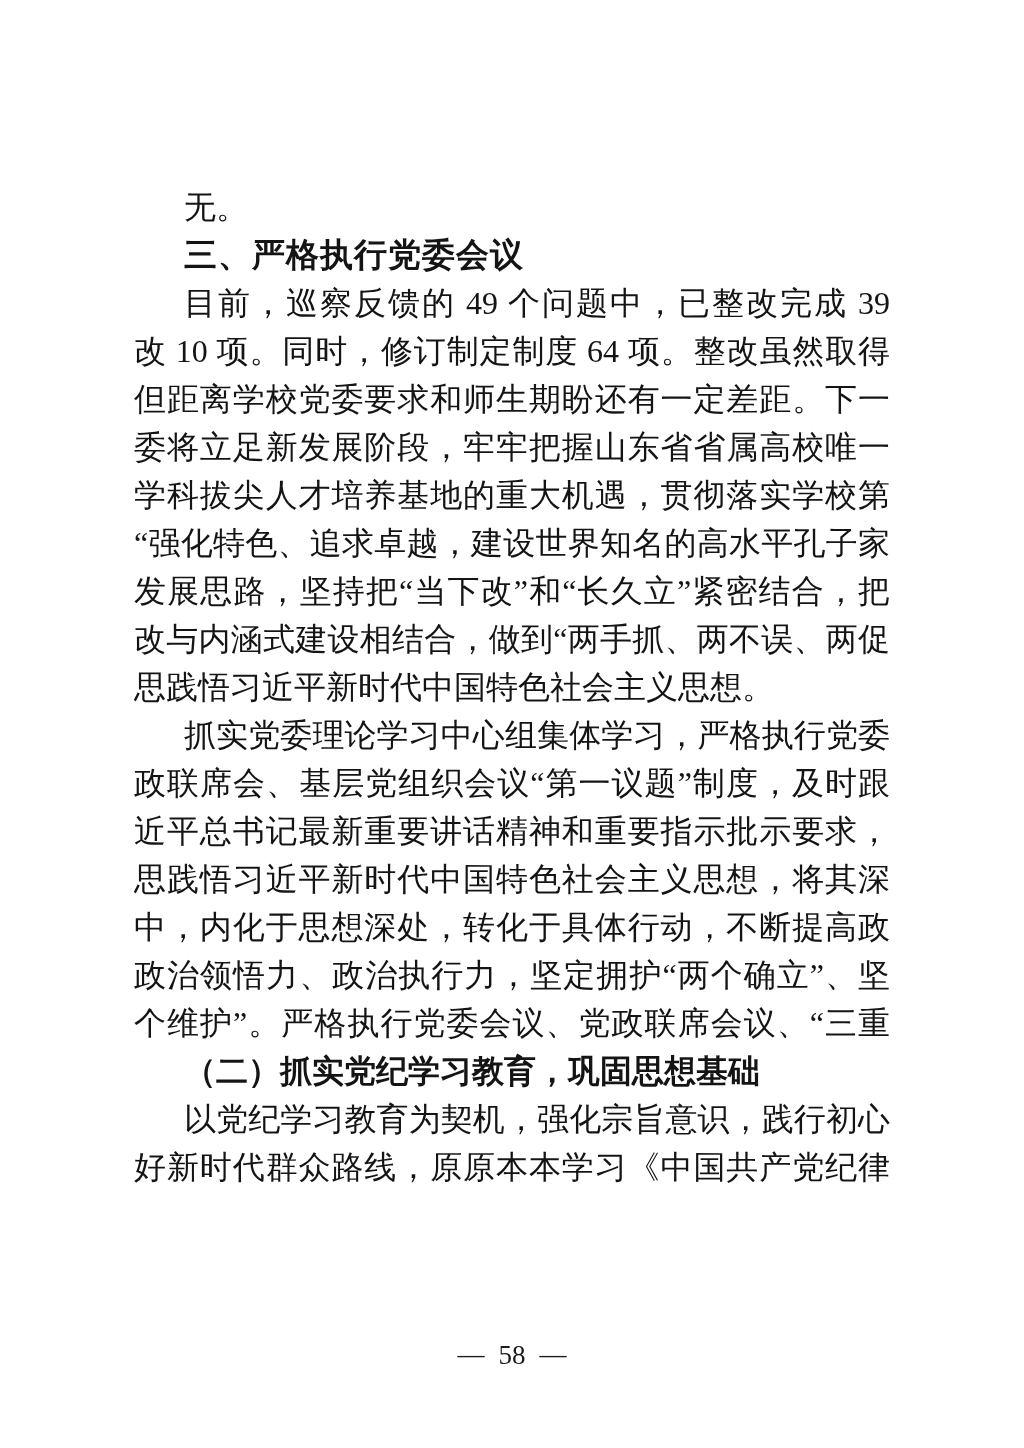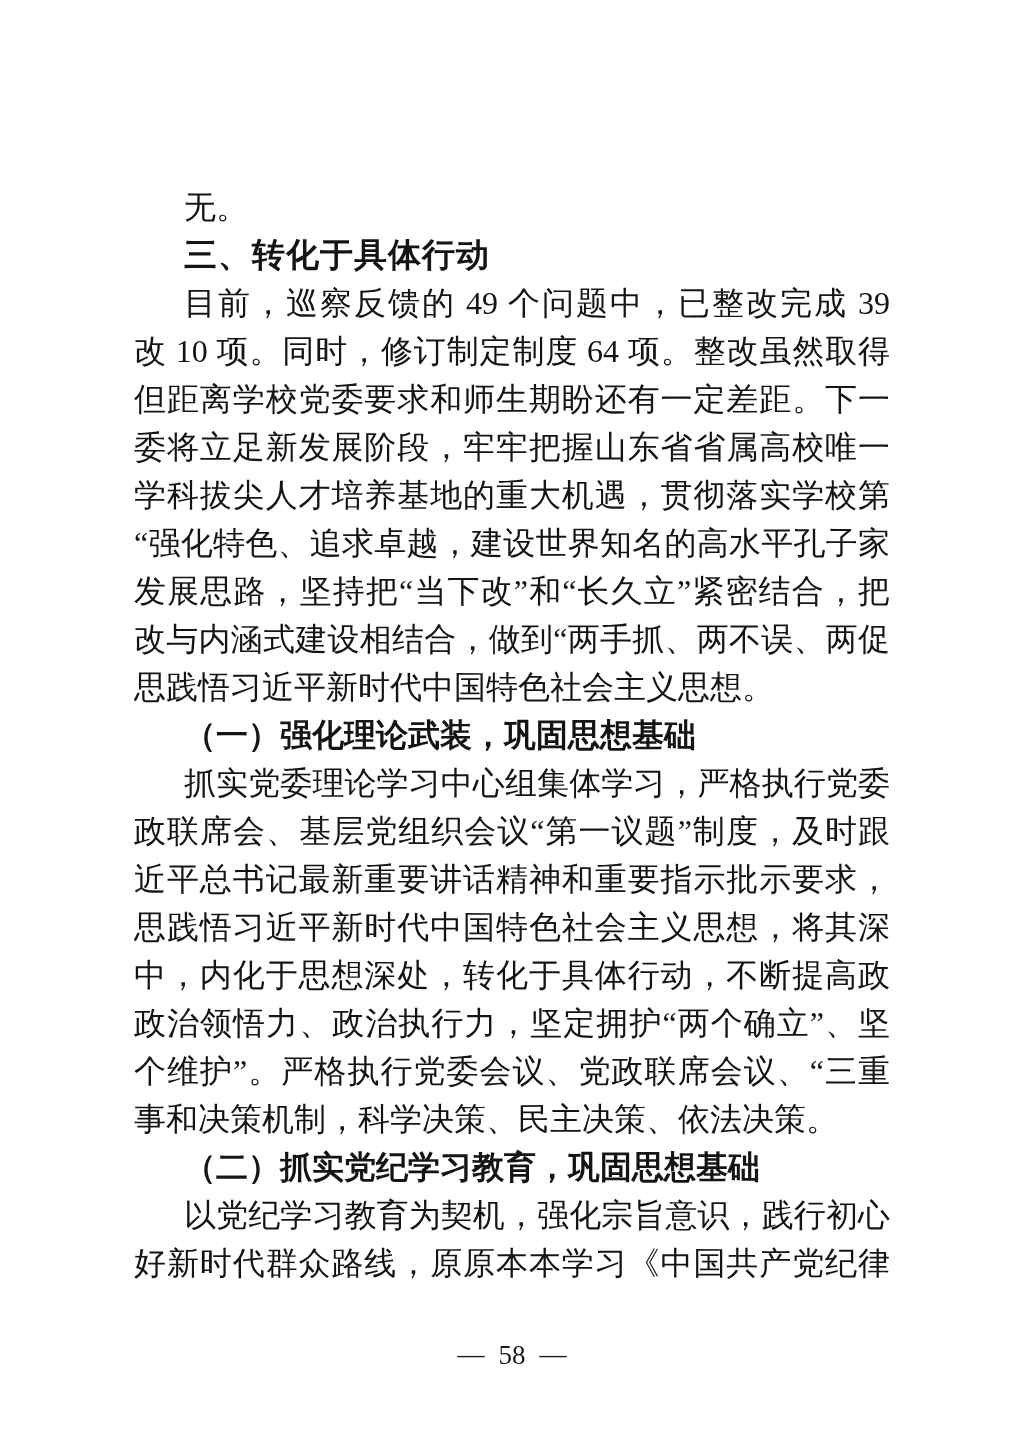--- a/index.html
+++ b/index.html
@@ -72,39 +72,37 @@
     transform: translateY(-1px);
   }
 </style>
 </head>
 <body>
 
 <div class="page">
 
   <main class="doc">
     <p class="line indent">无。</p>
-    <h2 class="line h1 indent">三、转化于具体行动</h2>
+    <h2 class="line h1 indent">三、严格执行党委会议</h2>
     <p class="line fill indent">目前，巡察反馈的 49 个问题中，已整改完成 39 项，长期整</p>
     <p class="line fill">改 10 项。同时，修订制定制度 64 项。整改虽然取得了一定成效，</p>
     <p class="line fill">但距离学校党委要求和师生期盼还有一定差距。下一步，学院党</p>
     <p class="line fill">委将立足新发展阶段，牢牢把握山东省省属高校唯一入选的数学</p>
     <p class="line fill">学科拔尖人才培养基地的重大机遇，贯彻落实学校第九次党代会</p>
     <p class="line fill">“强化特色、追求卓越，建设世界知名的高水平孔子家乡大学”</p>
     <p class="line fill">发展思路，坚持把“当下改”和“长久立”紧密结合，把巡察整</p>
     <p class="line fill">改与内涵式建设相结合，做到“两手抓、两不误、两促进”，用</p>
     <p class="line">思践悟习近平新时代中国特色社会主义思想。</p>
-    <h3 class="line h2 indent">（一）强化理论武装，巩固思想基础</h3>
     <p class="line fill indent">抓实党委理论学习中心组集体学习，严格执行党委会议、党</p>
     <p class="line fill">政联席会、基层党组织会议“第一议题”制度，及时跟进学习习</p>
     <p class="line fill">近平总书记最新重要讲话精神和重要指示批示要求，持之以恒学</p>
     <p class="line fill">思践悟习近平新时代中国特色社会主义思想，将其深化于头脑之</p>
     <p class="line fill">中，内化于思想深处，转化于具体行动，不断提高政治判断力、</p>
     <p class="line fill">政治领悟力、政治执行力，坚定拥护“两个确立”、坚决做到“两</p>
     <p class="line fill">个维护”。严格执行党委会议、党政联席会议、“三重一大”等议</p>
-    <p class="line">事和决策机制，科学决策、民主决策、依法决策。</p>
     <h3 class="line h2 indent">（二）抓实党纪学习教育，巩固思想基础</h3>
     <p class="line fill indent">以党纪学习教育为契机，强化宗旨意识，践行初心使命，走</p>
     <p class="line fill">好新时代群众路线，原原本本学习《中国共产党纪律处分条例》，</p>
   </main>
 
   <footer class="footer">
     <span class="dash">—</span>
     <span class="num">58</span>
     <span class="dash">—</span>
   </footer>

